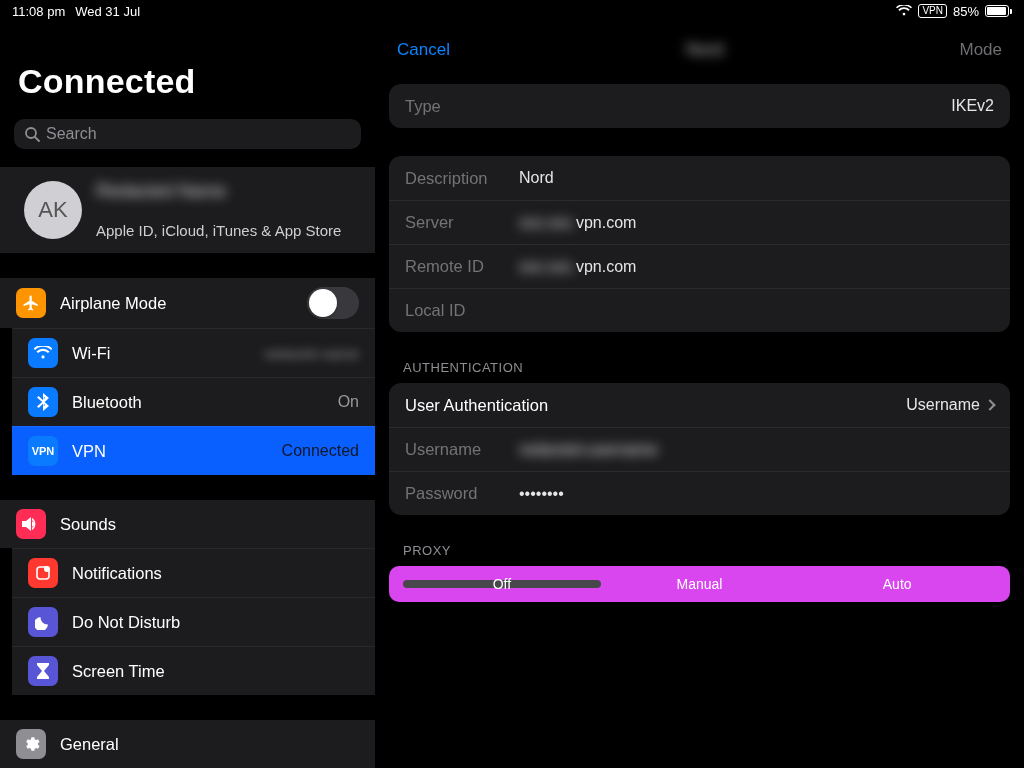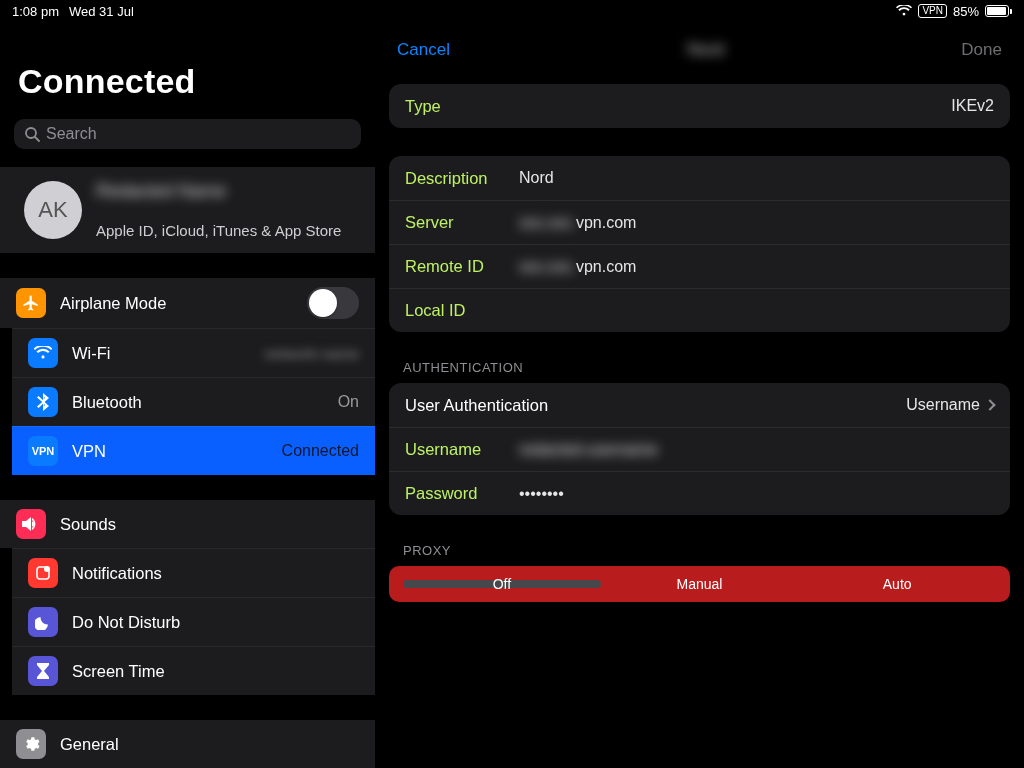--- a/index.html
+++ b/index.html
@@ -51,44 +51,44 @@
 
 
 .detail-header { display:flex; align-items:center; justify-content: space-between; padding: 18px 22px 24px 22px; font-size: 17px; }
 .btn-cancel { color: #0a84ff; }
 .btn-done { color: #6e6e72; }
 .detail-title { filter: blur(6px); color:#ccc; font-size:17px; }
 
 .cell-group { margin: 0 14px 28px 14px; background: #1c1c1e; border-radius: 12px; overflow:hidden; }
 .cell { display:flex; align-items:center; padding: 12px 16px; min-height:44px; gap: 16px; }
 .cell + .cell { border-top: 0.5px solid rgba(255,255,255,0.07); }
-.cell .k { width: 98px; font-size: 16.5px; color: #bef264; flex-shrink:0; }
+.cell .k { width: 98px; font-size: 16.5px; color: #737373; flex-shrink:0; }
 .cell .v { flex:1; font-size: 16px; color: #e5e5e7; }
 .cell .right { margin-left:auto; font-size:16px; color: #e5e5e5; display:flex; align-items:center; gap:6px; }
 
 .section-label { margin: 0 28px 8px 28px; font-size: 13px; letter-spacing: 0.5px; color: #8e8e93; text-transform: uppercase; }
 
-.segmented { margin: 0 14px; background: #b91c1c; border-radius: 10px; padding: 14px; display:flex; height: 36px; }
+.segmented { margin: 0 14px; background: #d946ef; border-radius: 10px; padding: 14px; display:flex; height: 36px; }
 .segmented .seg { flex:1; display:flex; align-items:center; justify-content:center; font-size: 14px; color: #fff; border-radius: 8px; position:relative; }
 .segmented .seg.active { background: #48484c; }
 .segmented .seg:not(:last-child)::after { content:""; position:absolute; right:0; top:6px; bottom:6px; width:0.5px; background: rgba(255,255,255,0.15); }
 .segmented .seg.active::after, .segmented .seg.active + .seg::before { display:none; }
 
 .chev { display:inline-block; width:8px; height:8px; border-right:2px solid #8e8e93; border-top:2px solid #8e8e93; transform: rotate(45deg); }
 
 svg { display:block; }
 </style>
 </head>
 <body>
 
 <div class="screen">
 
   <div class="status-bar">
     <div class="status-left">
-      <span>1:08 pm</span>
+      <span>11:08 pm</span>
       <span>Wed 31 Jul</span>
     </div>
     <div class="status-right">
       <span>
         <svg width="16" height="12" viewBox="0 0 16 12">
             <path d="M8 10.5a1.4 1.4 0 100-2.8 1.4 1.4 0 000 2.8zM3.6 5.9a6.3 6.3 0 018.8 0l1.3-1.3a8.1 8.1 0 00-11.4 0l1.3 1.3zM1 3.3a10 10 0 0114 0L16 2.2a11.6 11.6 0 00-16 0L1 3.3z" fill="#fff"></path>
           </svg>
       </span>
       <span class="vpn-pill">VPN</span>
       <span>85%</span>
@@ -213,21 +213,21 @@
           </span>
           <span class="label">General</span>
         </div>
       </div>
     </div>
 
     <div class="detail">
       <div class="detail-header">
         <span class="btn-cancel">Cancel</span>
         <span class="detail-title">Nord</span>
-        <span class="btn-done">Done</span>
+        <span class="btn-done">Mode</span>
       </div>
 
       <div class="cell-group">
         <div class="cell">
           <span class="k">Type</span>
           <span class="right">IKEv2</span>
         </div>
       </div>
 
       <div class="cell-group">

